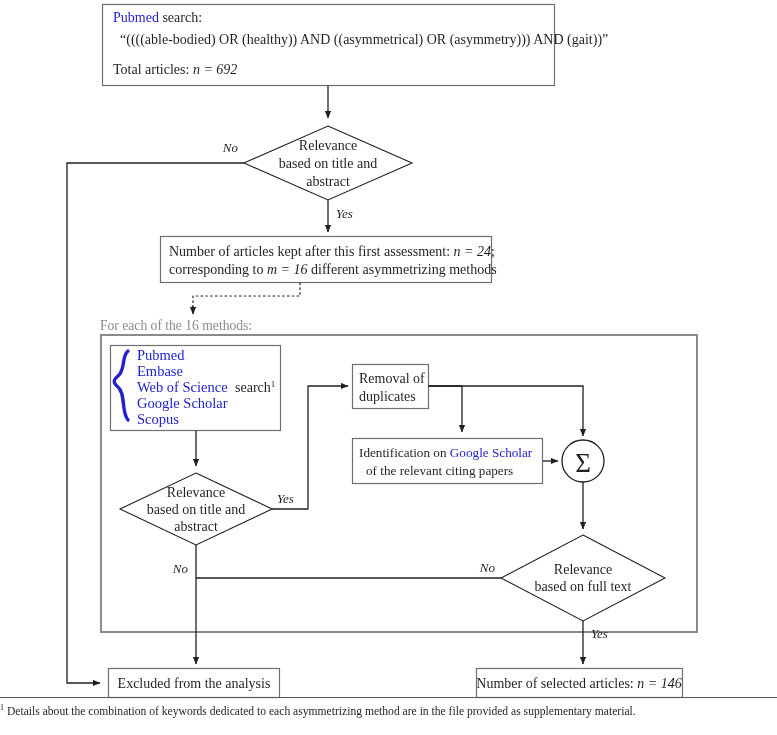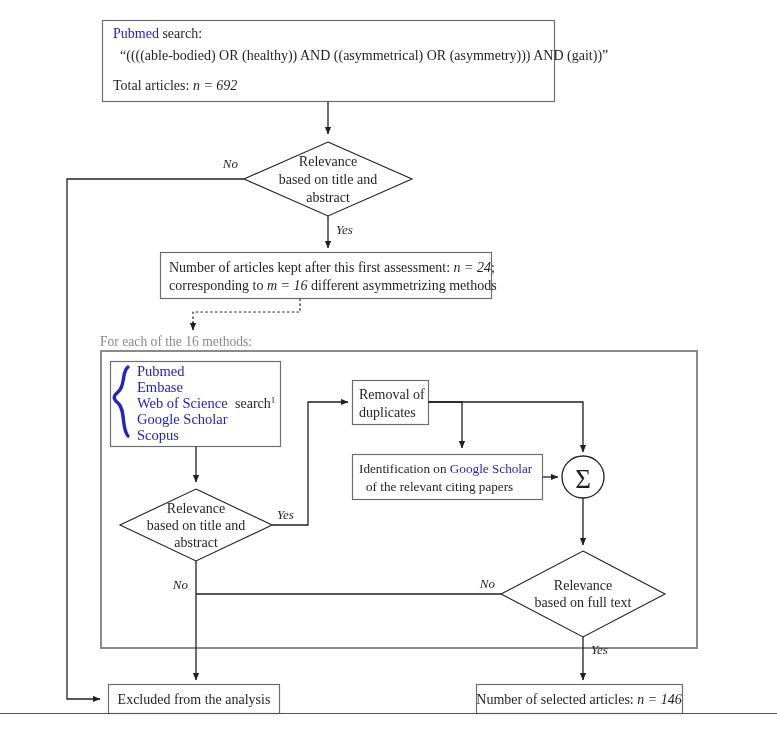--- a/index.html
+++ b/index.html
@@ -10,21 +10,21 @@
   body {
     width: 777px;
     height: 735px;
     font-family: "Liberation Serif", "DejaVu Serif", serif;
     color: #231f20;
     position: relative;
     overflow: hidden;
   }
   #figure {
     position: absolute;
-    left: 0; top: 16px;
+    left: 0; top: 0;
     width: 777px;
     height: 554px;
   }
   svg text {
     font-family: "Liberation Serif", "DejaVu Serif", serif;
     fill: #231f20;
   }
   .node-box {
     fill: #ffffff;
     stroke: #6f6f6f;
@@ -206,13 +206,16 @@
   <text class="t-body" x="194" y="688" text-anchor="middle">Excluded from the analysis</text>
 
   <rect class="node-box" x="476.5" y="668.5" width="206" height="29"></rect>
   <text class="t-body" x="579" y="688" text-anchor="middle">
     <tspan>Number of selected articles: </tspan><tspan class="t-ital">n = 146</tspan>
   </text>
 
 </svg>
 
 <div class="rule"></div>
+<div class="footnote">
+  <span class="sup">1</span><span> Details about the combination of keywords dedicated to each asymmetrizing method are in the file provided as supplementary material.</span>
 </div>
+</div>
 
 </body></html>

